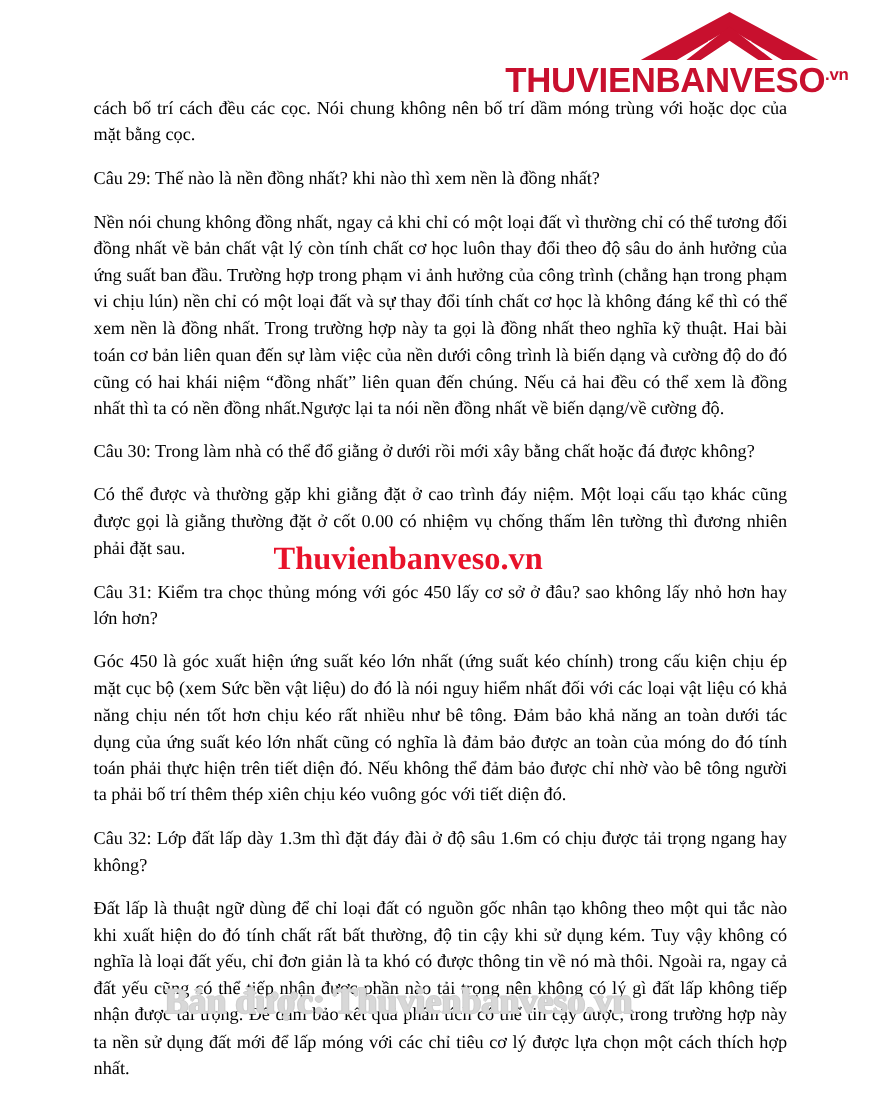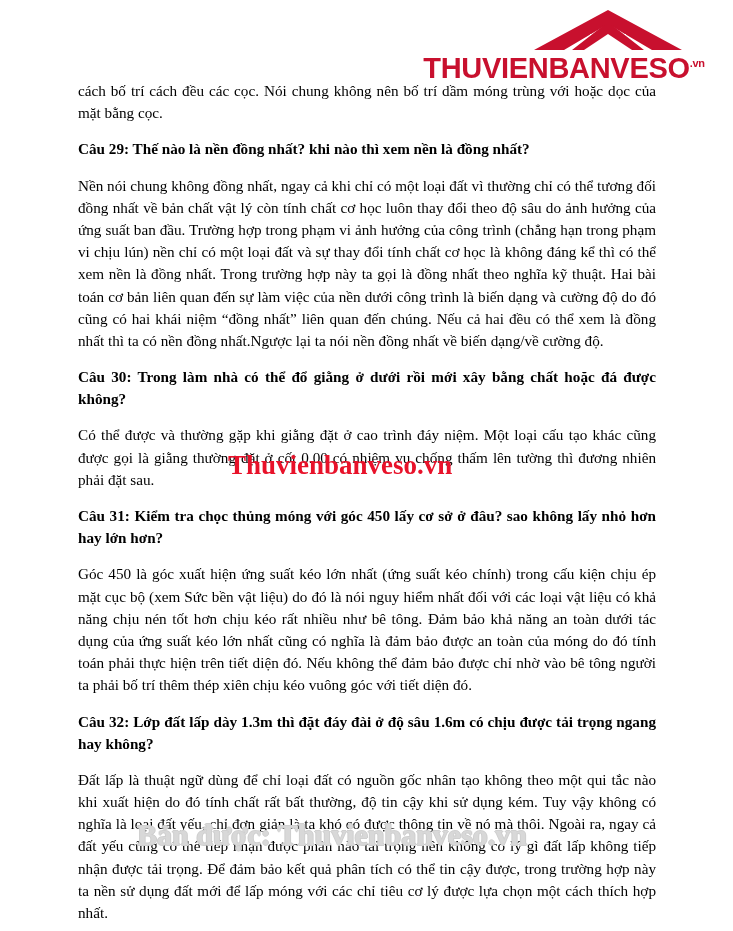--- a/index.html
+++ b/index.html
@@ -36,21 +36,21 @@
   .logo-title {
     font-family: "Liberation Sans", sans-serif;
     font-weight: bold;
     font-size: 29px;
     letter-spacing: -0.3px;
     color: #c8102e;
     line-height: 1;
     white-space: nowrap;
   }
   .logo-title .dotvn {
-    font-size: 11px;
+    font-size: 14px;
     vertical-align: super;
   }
   .logo-sub {
     font-family: "Liberation Serif", serif;
     font-size: 14.5px;
     color: #1a1a1a;
     margin-top: 5px;
     white-space: nowrap;
     letter-spacing: 0.2px;
   }
@@ -63,21 +63,21 @@
     width: 578px;
   }
   p {
     margin: 0 0 14px 0;
     font-size: 15.2px;
     line-height: 1.46;
     text-align: justify;
     text-justify: inter-word;
   }
   p.q {
-    font-weight: bold;
+    font-weight: normal;
   }
 
   
   .wm {
     position: absolute;
     font-family: "Liberation Serif", serif;
     font-weight: bold;
     color: #e8122a;
     white-space: nowrap;
     pointer-events: none;

